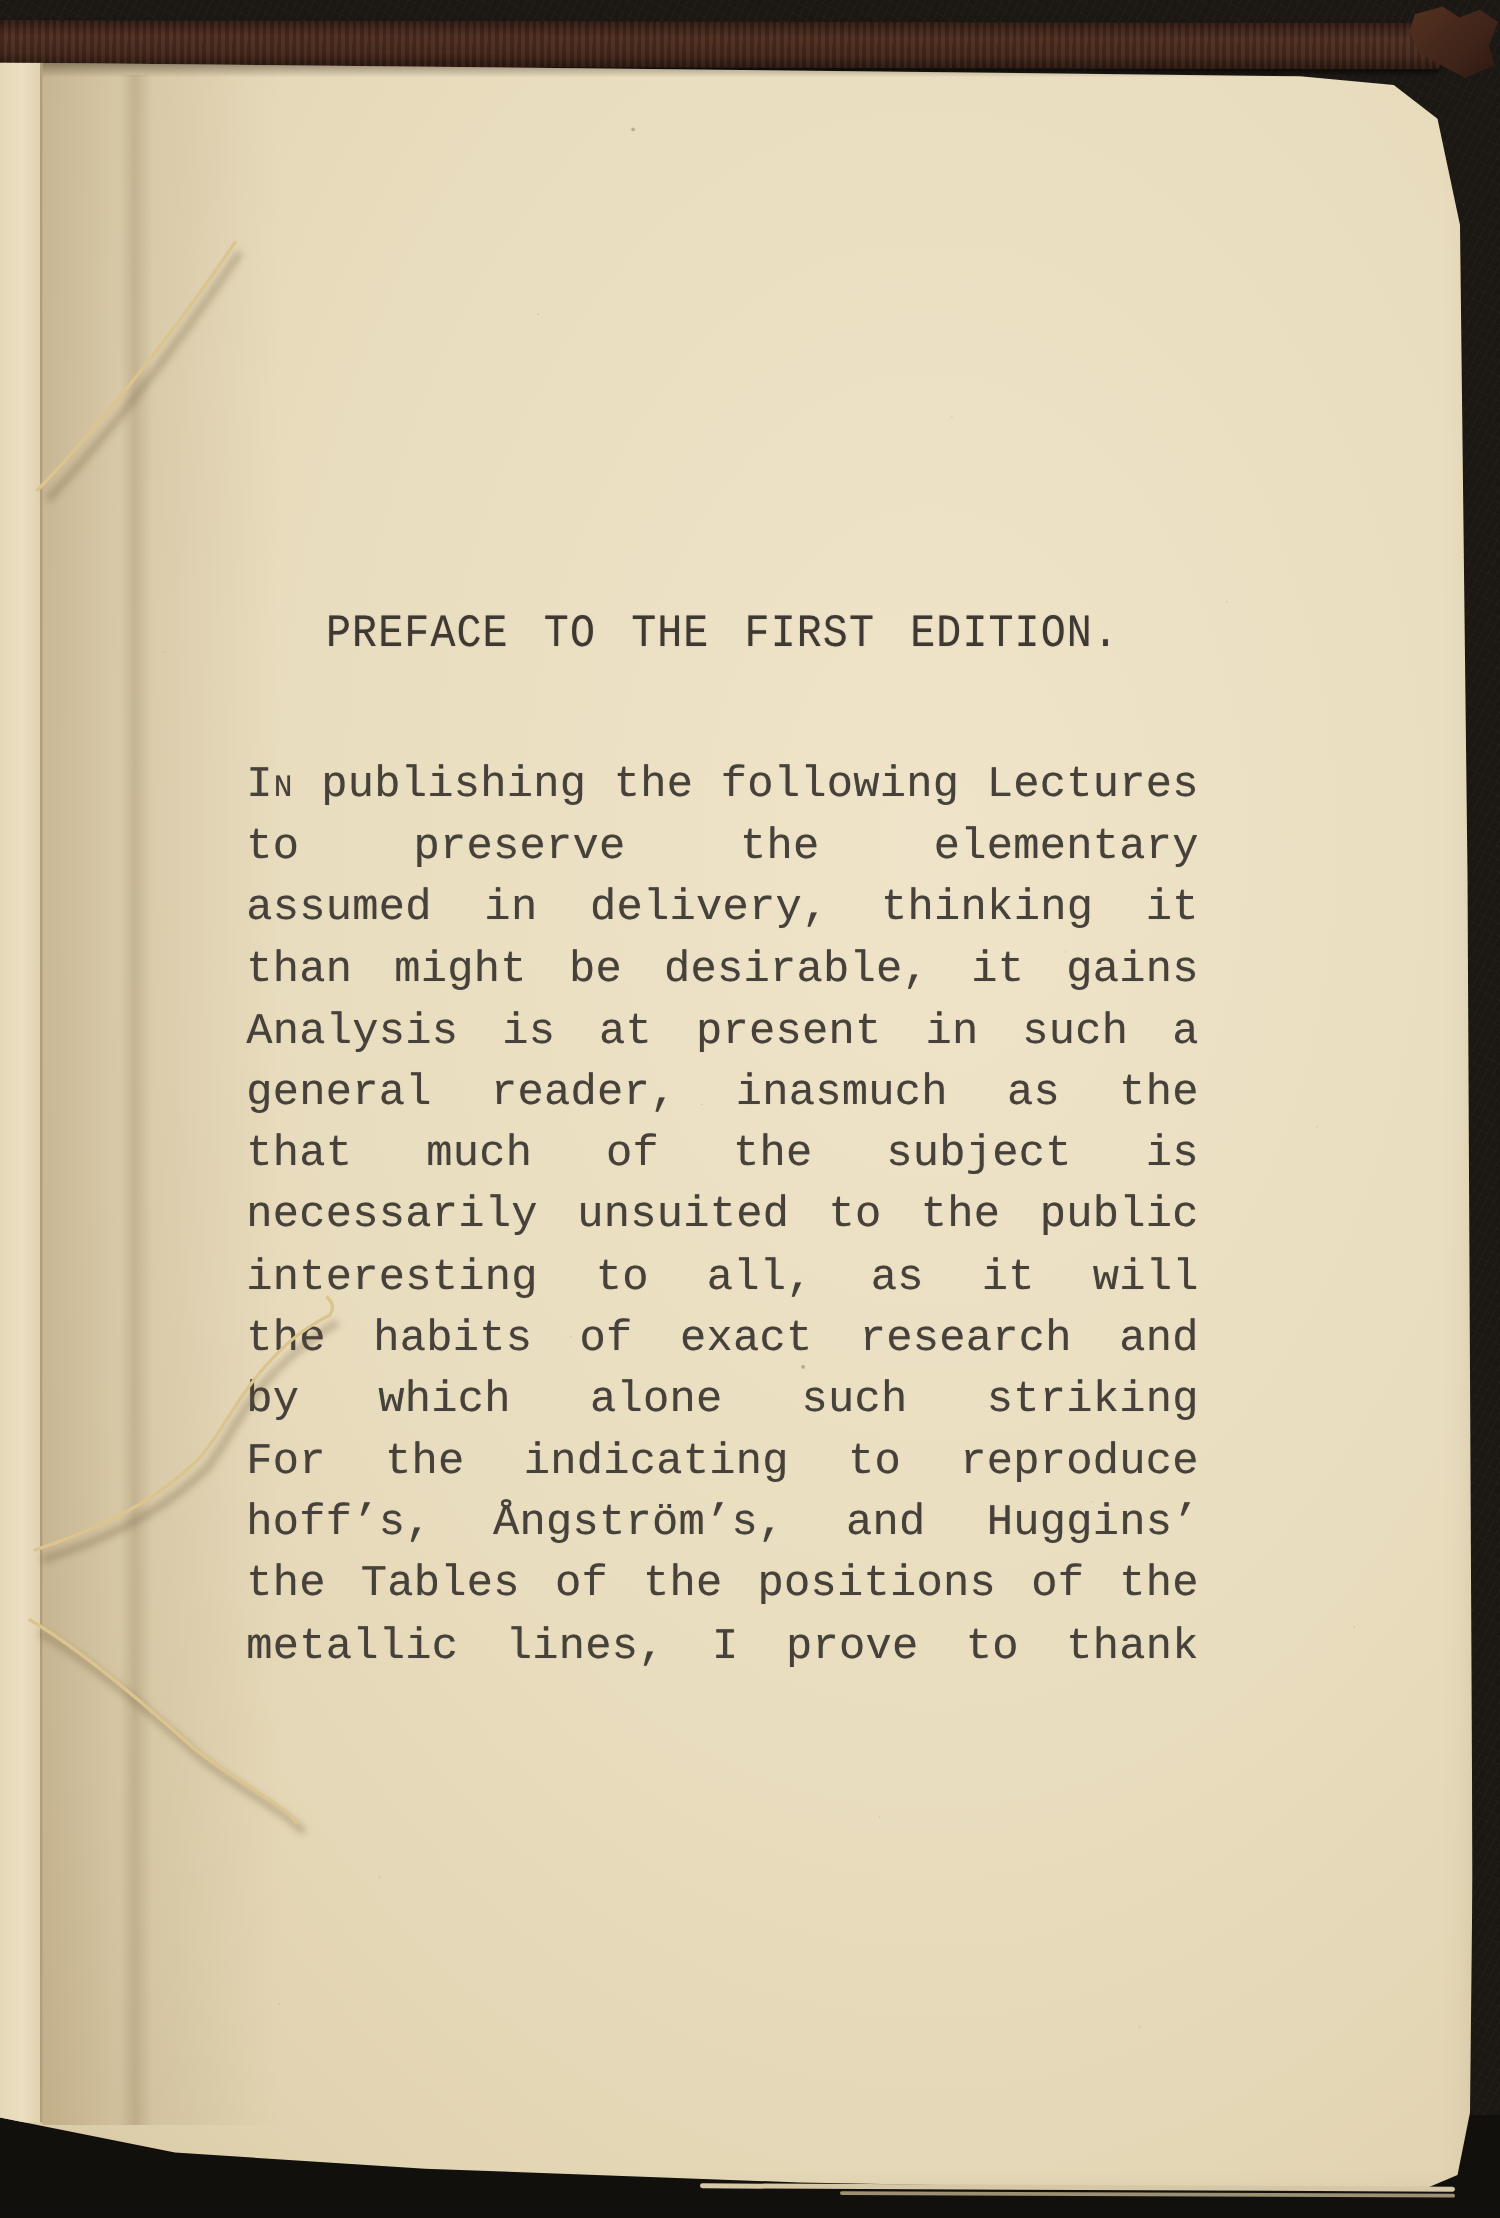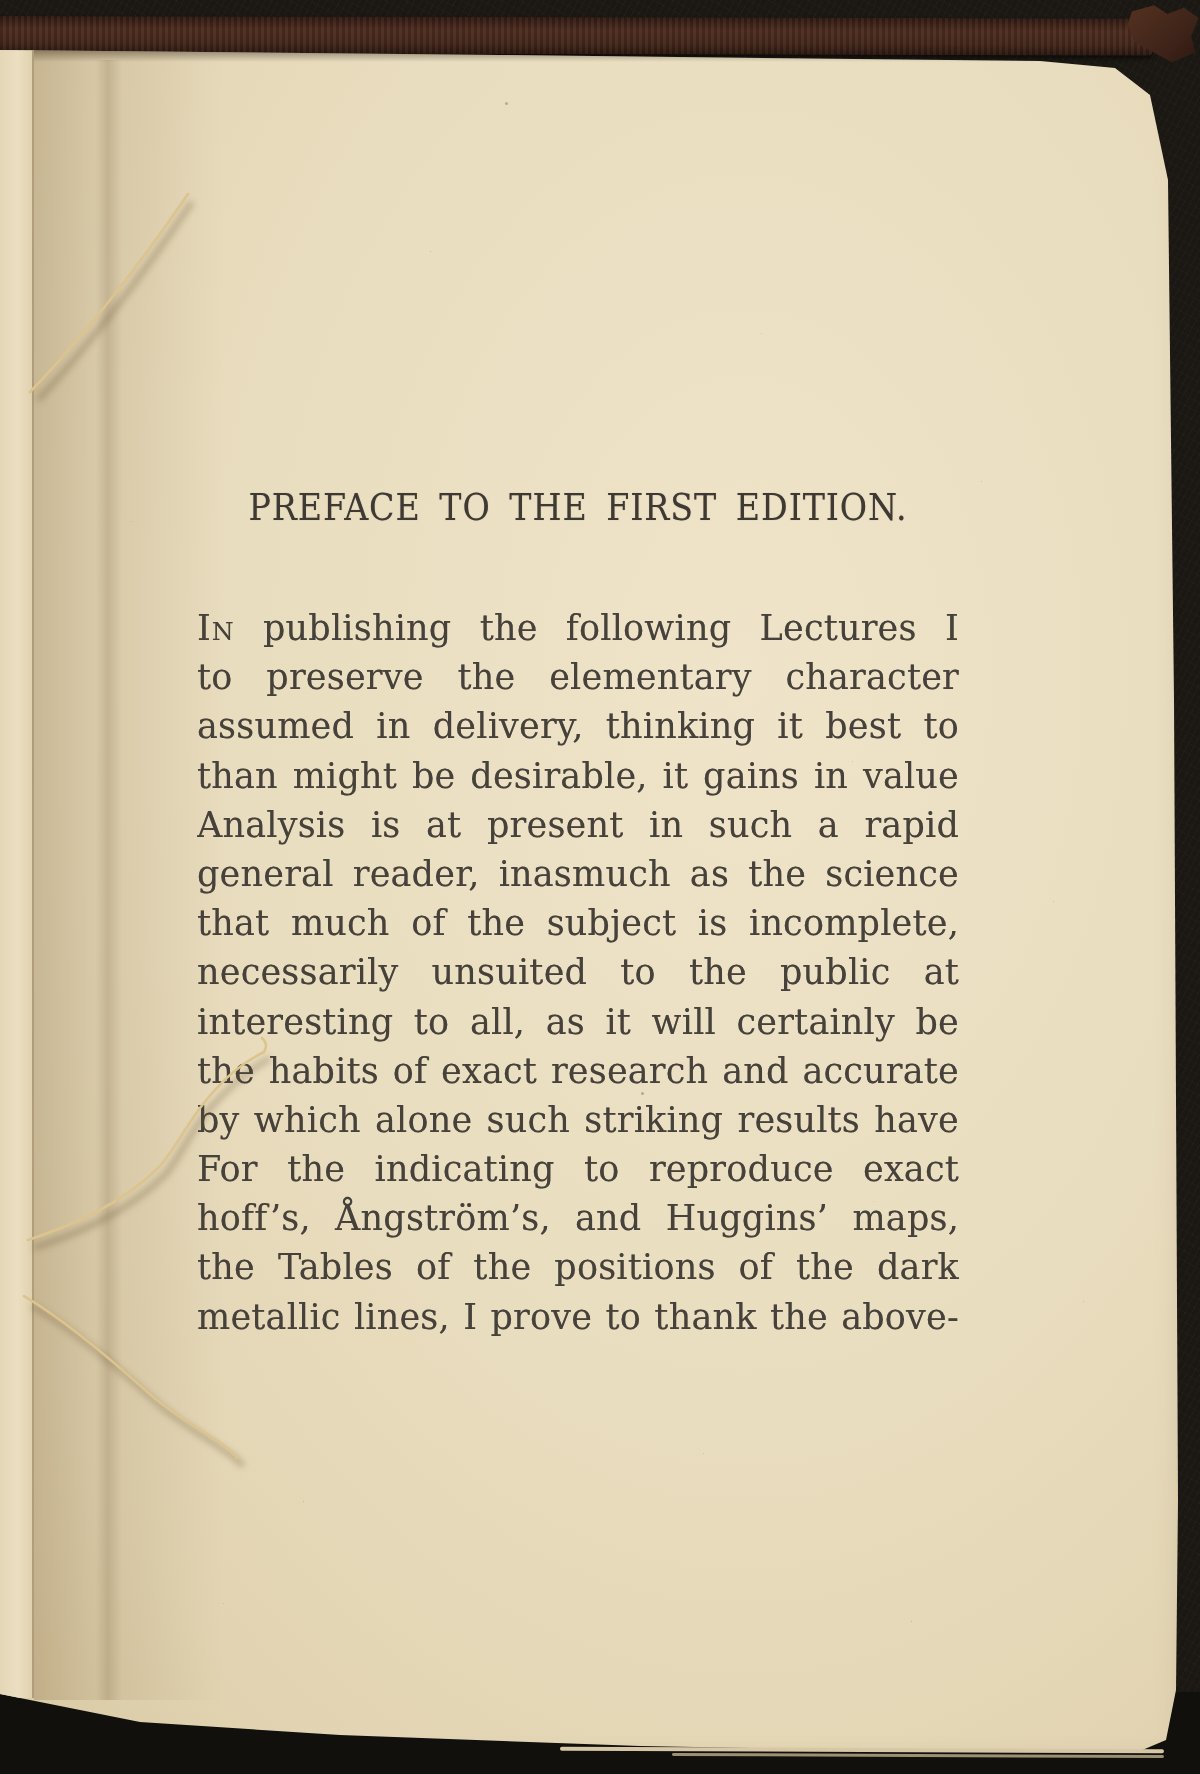--- a/index.html
+++ b/index.html
@@ -8,20 +8,21 @@
     font-family:"DejaVu Serif", serif;
     background:#11100d;
     overflow:hidden;
   }
   .stage{
     position:relative;width:1200px;height:1692px;
     background:
       repeating-linear-gradient(118deg, rgba(255,255,255,0.022) 0 1px, rgba(0,0,0,0) 1px 6px),
       repeating-linear-gradient(28deg, rgba(255,255,255,0.014) 0 1px, rgba(0,0,0,0) 1px 9px),
       #1b1813;
+    font-family: Liberation Mono, monospace;
   }
   
   .cover-strip{
     position:absolute;left:0;top:16px;width:1152px;height:37px;
     transform:rotate(0.12deg);transform-origin:left center;
     background:
       repeating-linear-gradient(90deg, rgba(0,0,0,0.12) 0 3px, rgba(255,255,255,0.03) 3px 6px),
       linear-gradient(to bottom,#301b13,#4e2d20 35%,#45281c 70%,#2b1810);
     box-shadow:0 3px 4px rgba(0,0,0,0.55);
     border-radius:0 3px 3px 0;

